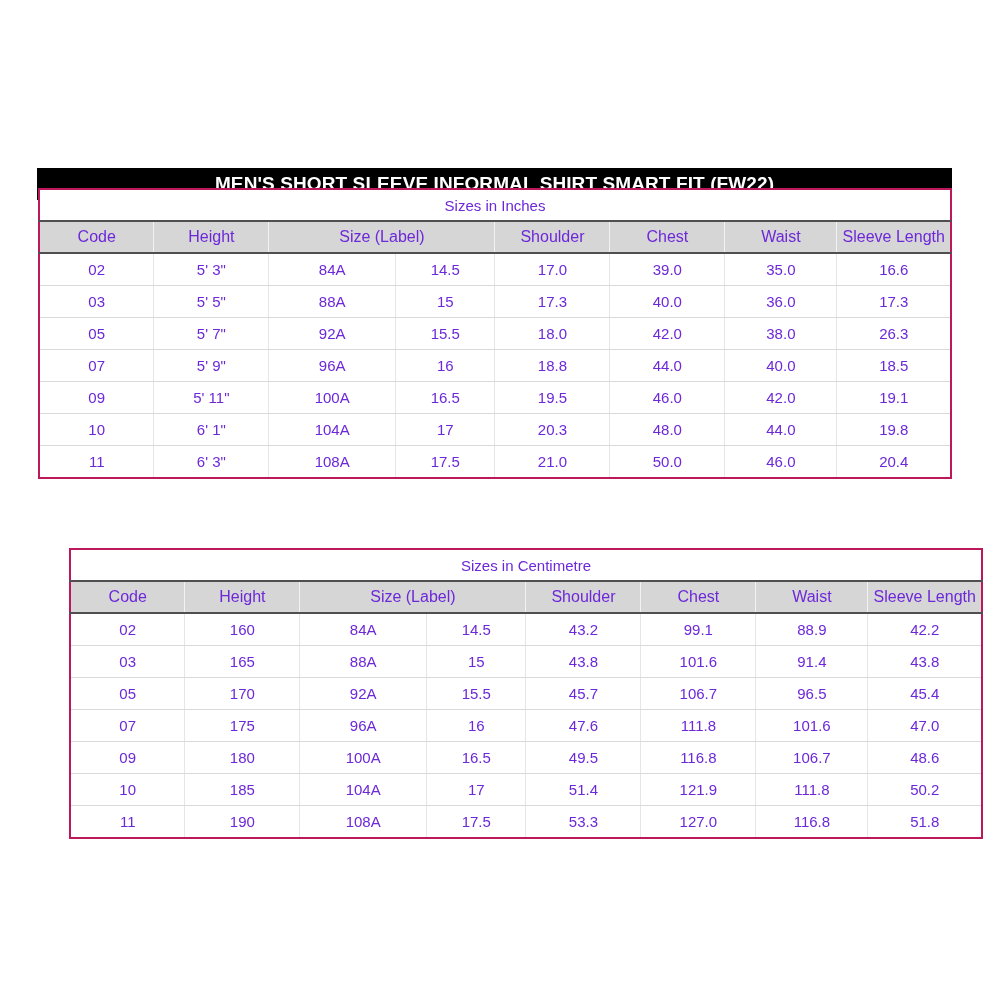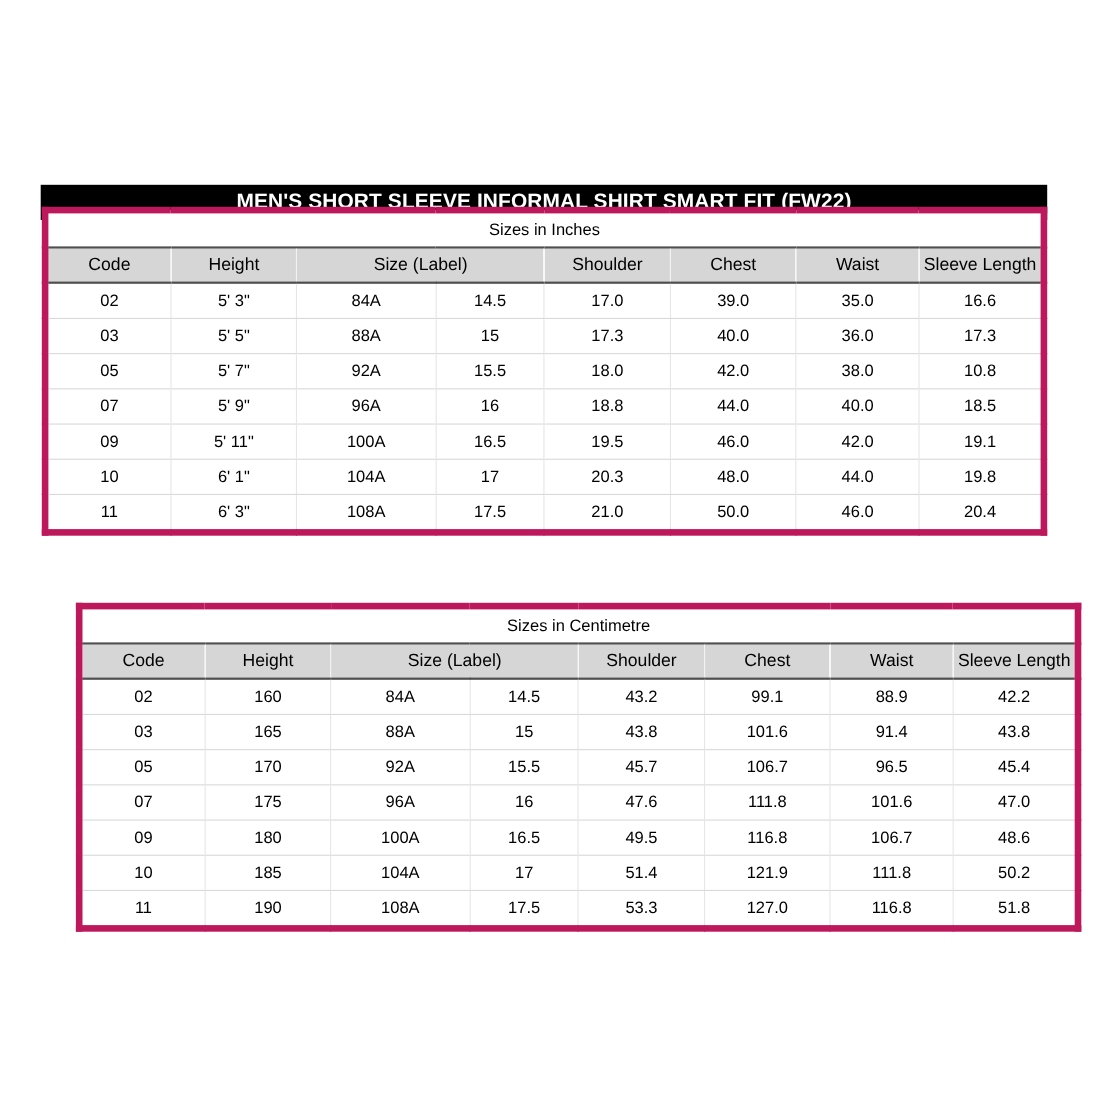--- a/index.html
+++ b/index.html
@@ -37,23 +37,23 @@
     left: 38px;
     width: 914px;
   }
   #table-0 { top: 188px; }
   #table-1 { top: 548px; padding-left: 31px; }
 
   table.size-table {
     width: 100%;
     border-collapse: collapse;
     table-layout: fixed;
-    border: 6px solid #be185d;
+    border: 2px solid #be185d;
     font-size: 15px;
-    color: #000000;
+    color: #6d28d9;
   }
   table.size-table col:nth-child(1) { width: 12.6%; }
   table.size-table col:nth-child(2) { width: 12.6%; }
   table.size-table col:nth-child(3) { width: 13.9%; }
   table.size-table col:nth-child(4) { width: 10.9%; }
   table.size-table col:nth-child(5) { width: 12.6%; }
   table.size-table col:nth-child(6) { width: 12.6%; }
   table.size-table col:nth-child(7) { width: 12.3%; }
   table.size-table col:nth-child(8) { width: 12.5%; }
 
@@ -147,21 +147,21 @@
             <td>17.3</td>
           </tr>
           <tr class="data-row">
             <td>05</td>
             <td>5' 7"</td>
             <td>92A</td>
             <td>15.5</td>
             <td>18.0</td>
             <td>42.0</td>
             <td>38.0</td>
-            <td>10.8</td>
+            <td>26.3</td>
           </tr>
           <tr class="data-row">
             <td>07</td>
             <td>5' 9"</td>
             <td>96A</td>
             <td>16</td>
             <td>18.8</td>
             <td>44.0</td>
             <td>40.0</td>
             <td>18.5</td>

